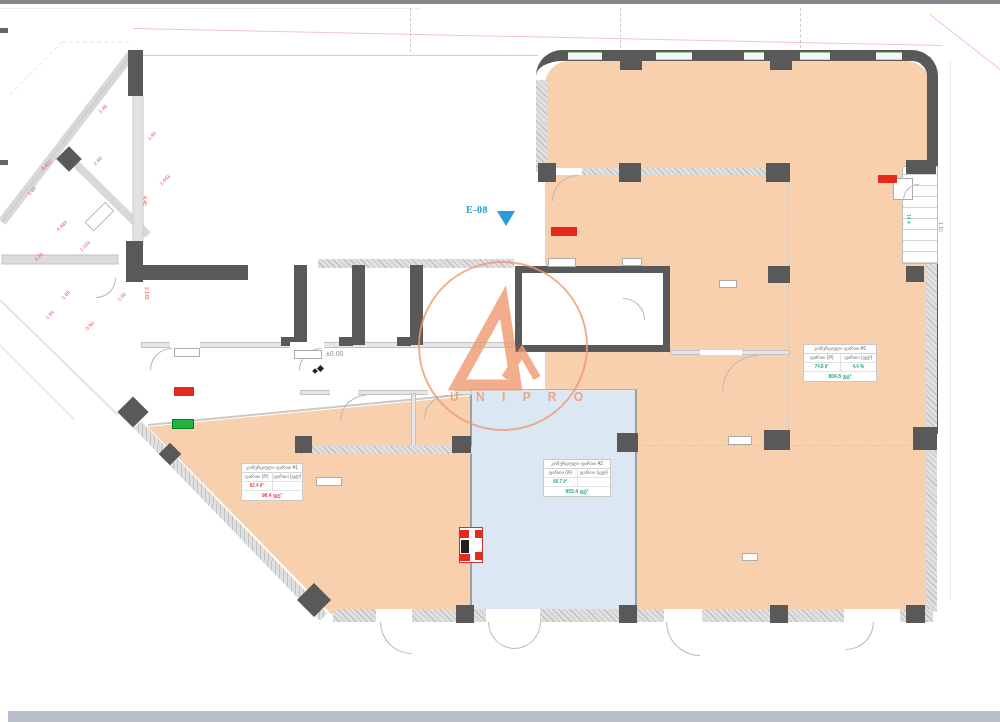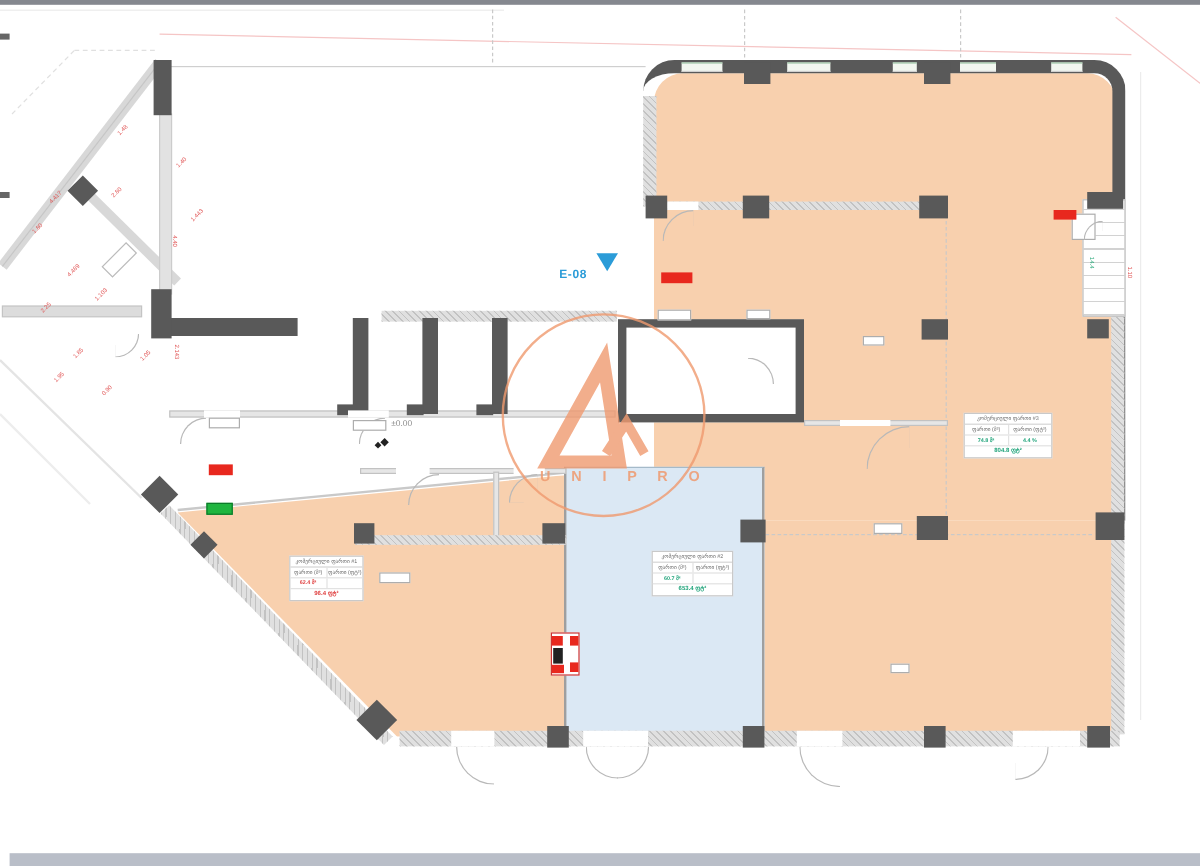--- a/index.html
+++ b/index.html
@@ -171,21 +171,21 @@
     <div class="abs" style="left:15px;top:2px;width:7px;height:8px;background:#e8281e;"></div>
     <div class="abs" style="left:1px;top:12px;width:8px;height:13px;background:#222;"></div>
     <div class="abs" style="left:0;top:26px;width:10px;height:7px;background:#e8281e;"></div>
     <div class="abs" style="left:15px;top:24px;width:7px;height:8px;background:#e8281e;"></div>
   </div>
 
   <span class="abs lvl" style="left:326px;top:350px;z-index:7;">±0.00</span>
   <div class="abs" style="left:318px;top:366px;width:5px;height:5px;background:#222;transform:rotate(45deg);z-index:7;"></div>
   <div class="abs" style="left:313px;top:369px;width:4px;height:4px;background:#222;transform:rotate(45deg);z-index:7;"></div>
 
-  <span class="abs e08" style="left:466px;top:224px;z-index:7;">E-08</span>
+  <span class="abs e08" style="left:466px;top:204px;z-index:7;font-family:Liberation Serif, serif;">E-08</span>
   <div class="abs" style="left:497px;top:211px;width:0;height:0;border-left:9px solid transparent;border-right:9px solid transparent;border-top:15px solid #2b9cd8;z-index:7;"></div>
 
   <div class="rtable abs" style="left:241px;top:463px;width:62px;">
     <div class="tt">კომერციული ფართი #1</div>
     <div class="tr2">
         <span class="th">ფართი (მ²)</span>
         <span class="th">ფართი (ფტ²)</span>
       </div>
     <div class="tr2">
         <span class="tv" style="color: rgb(224, 67, 67);">62.4 მ²</span>

